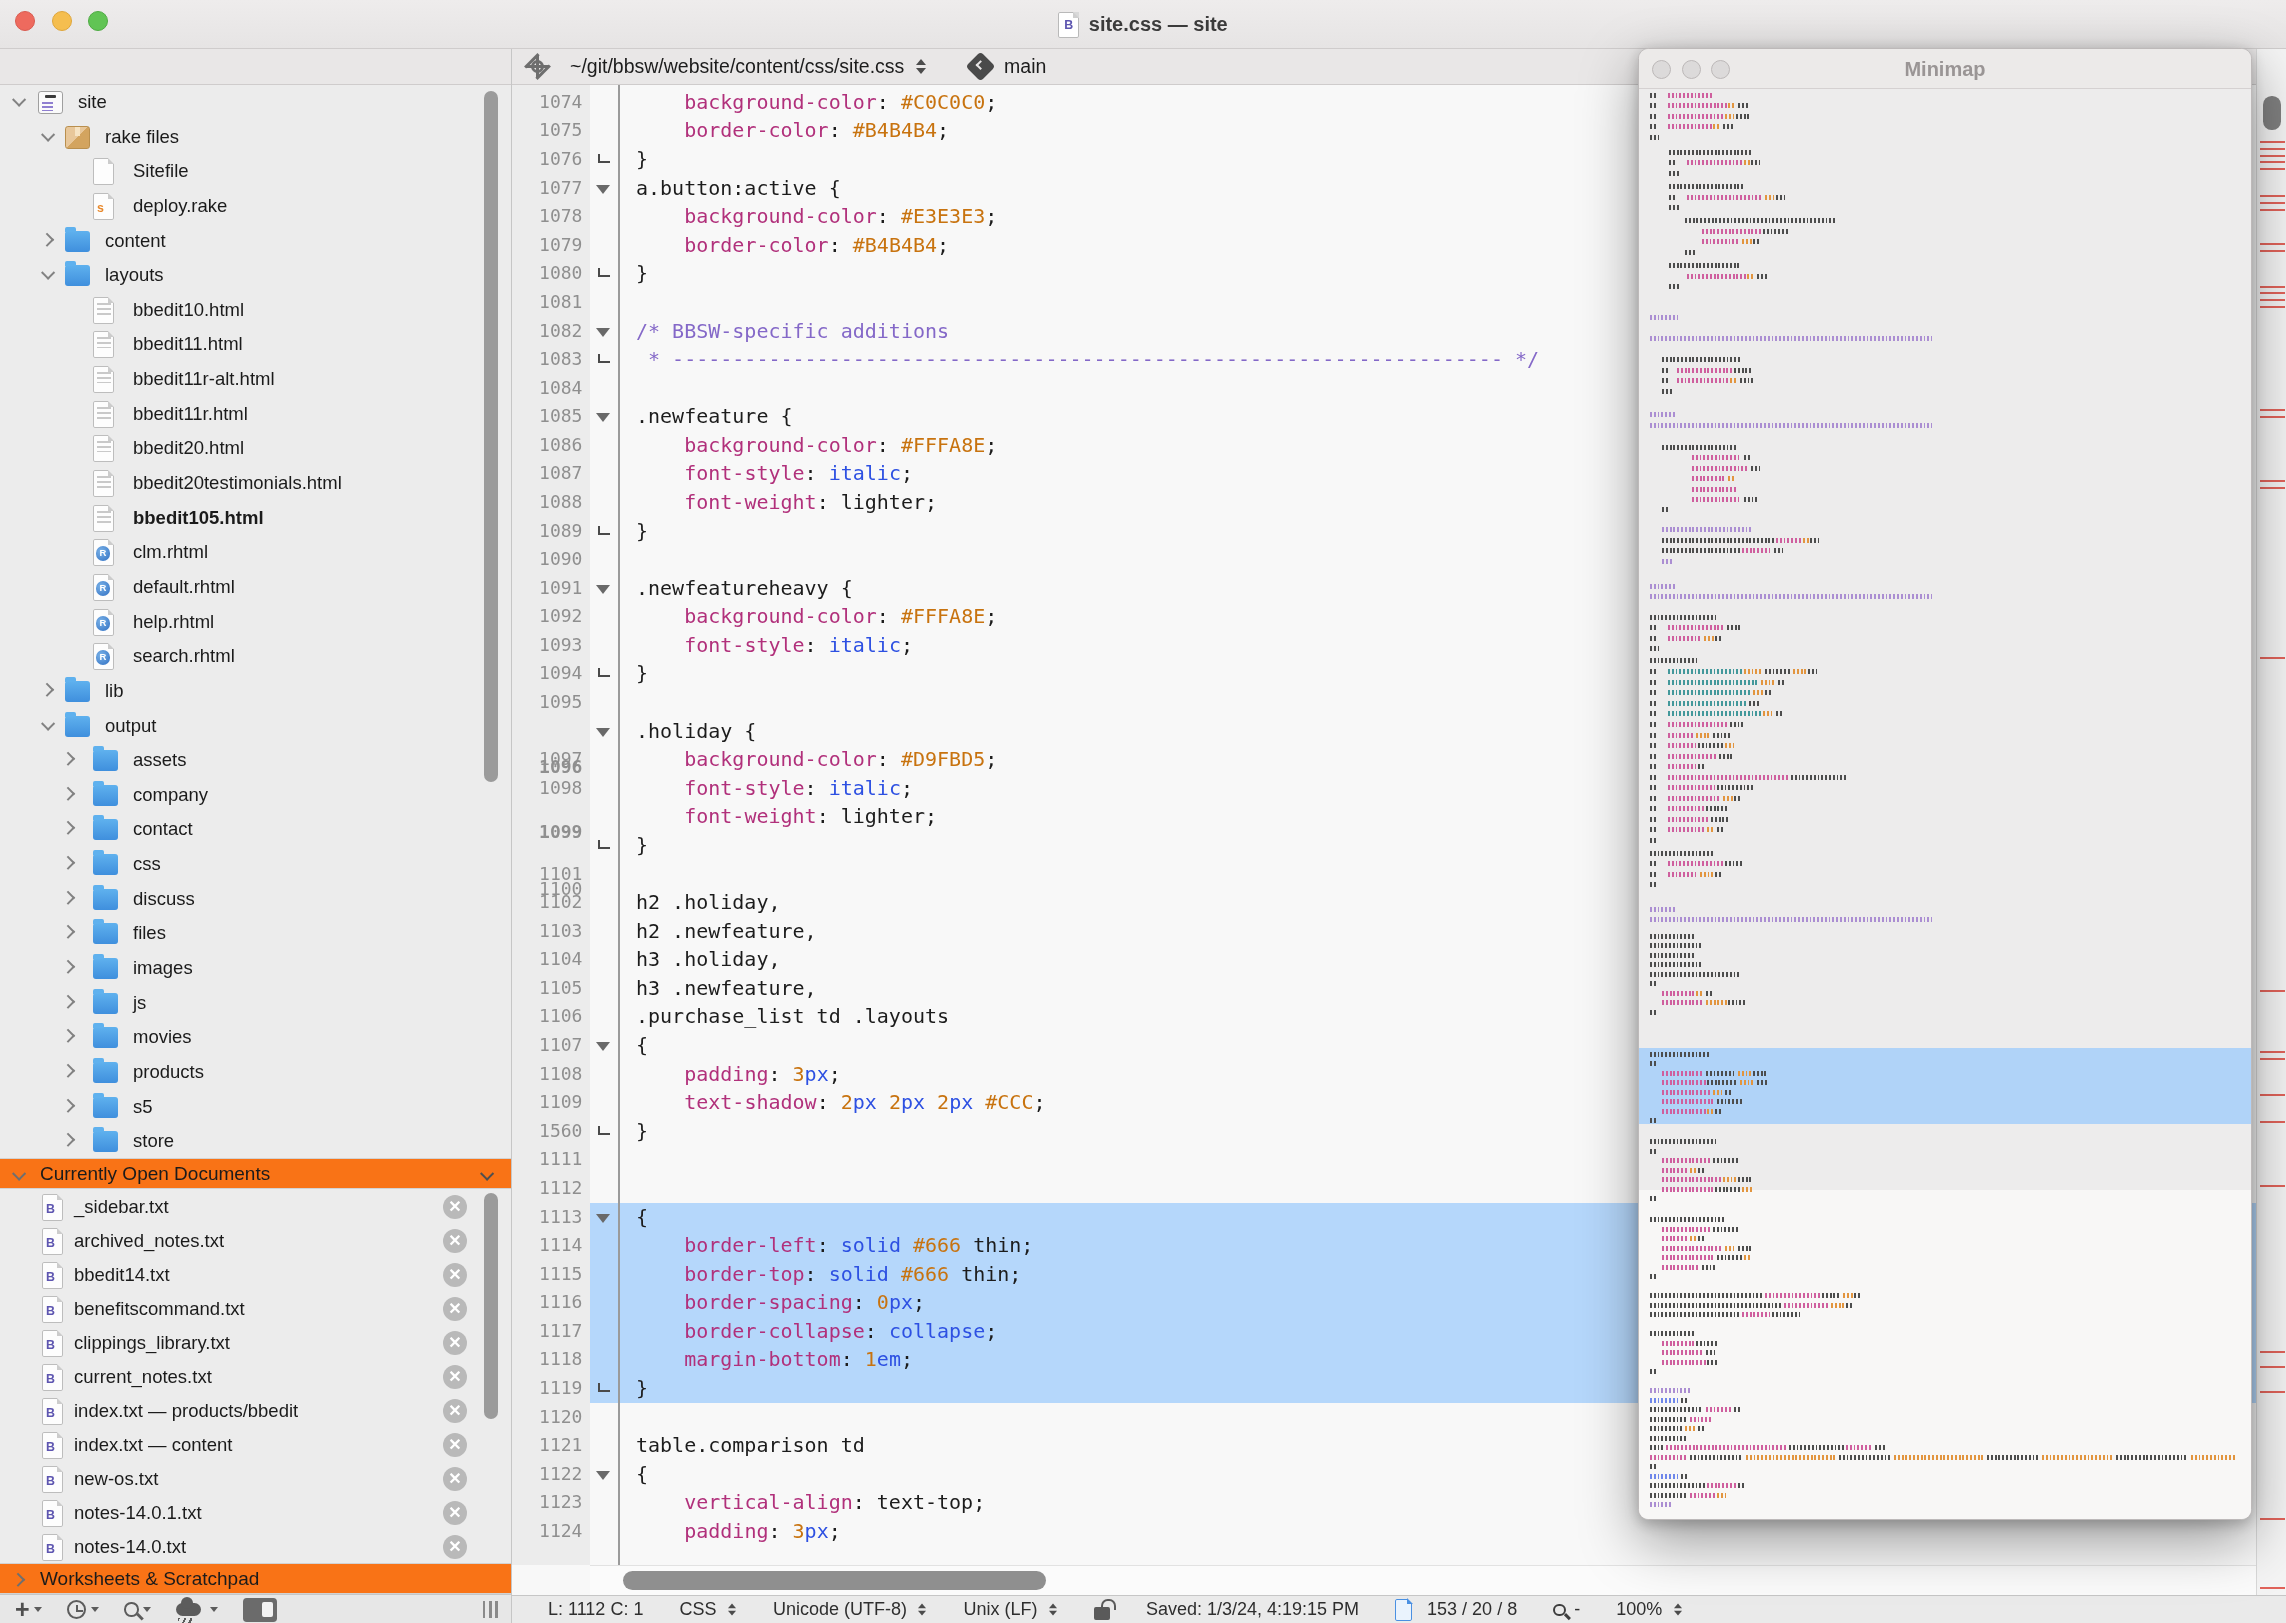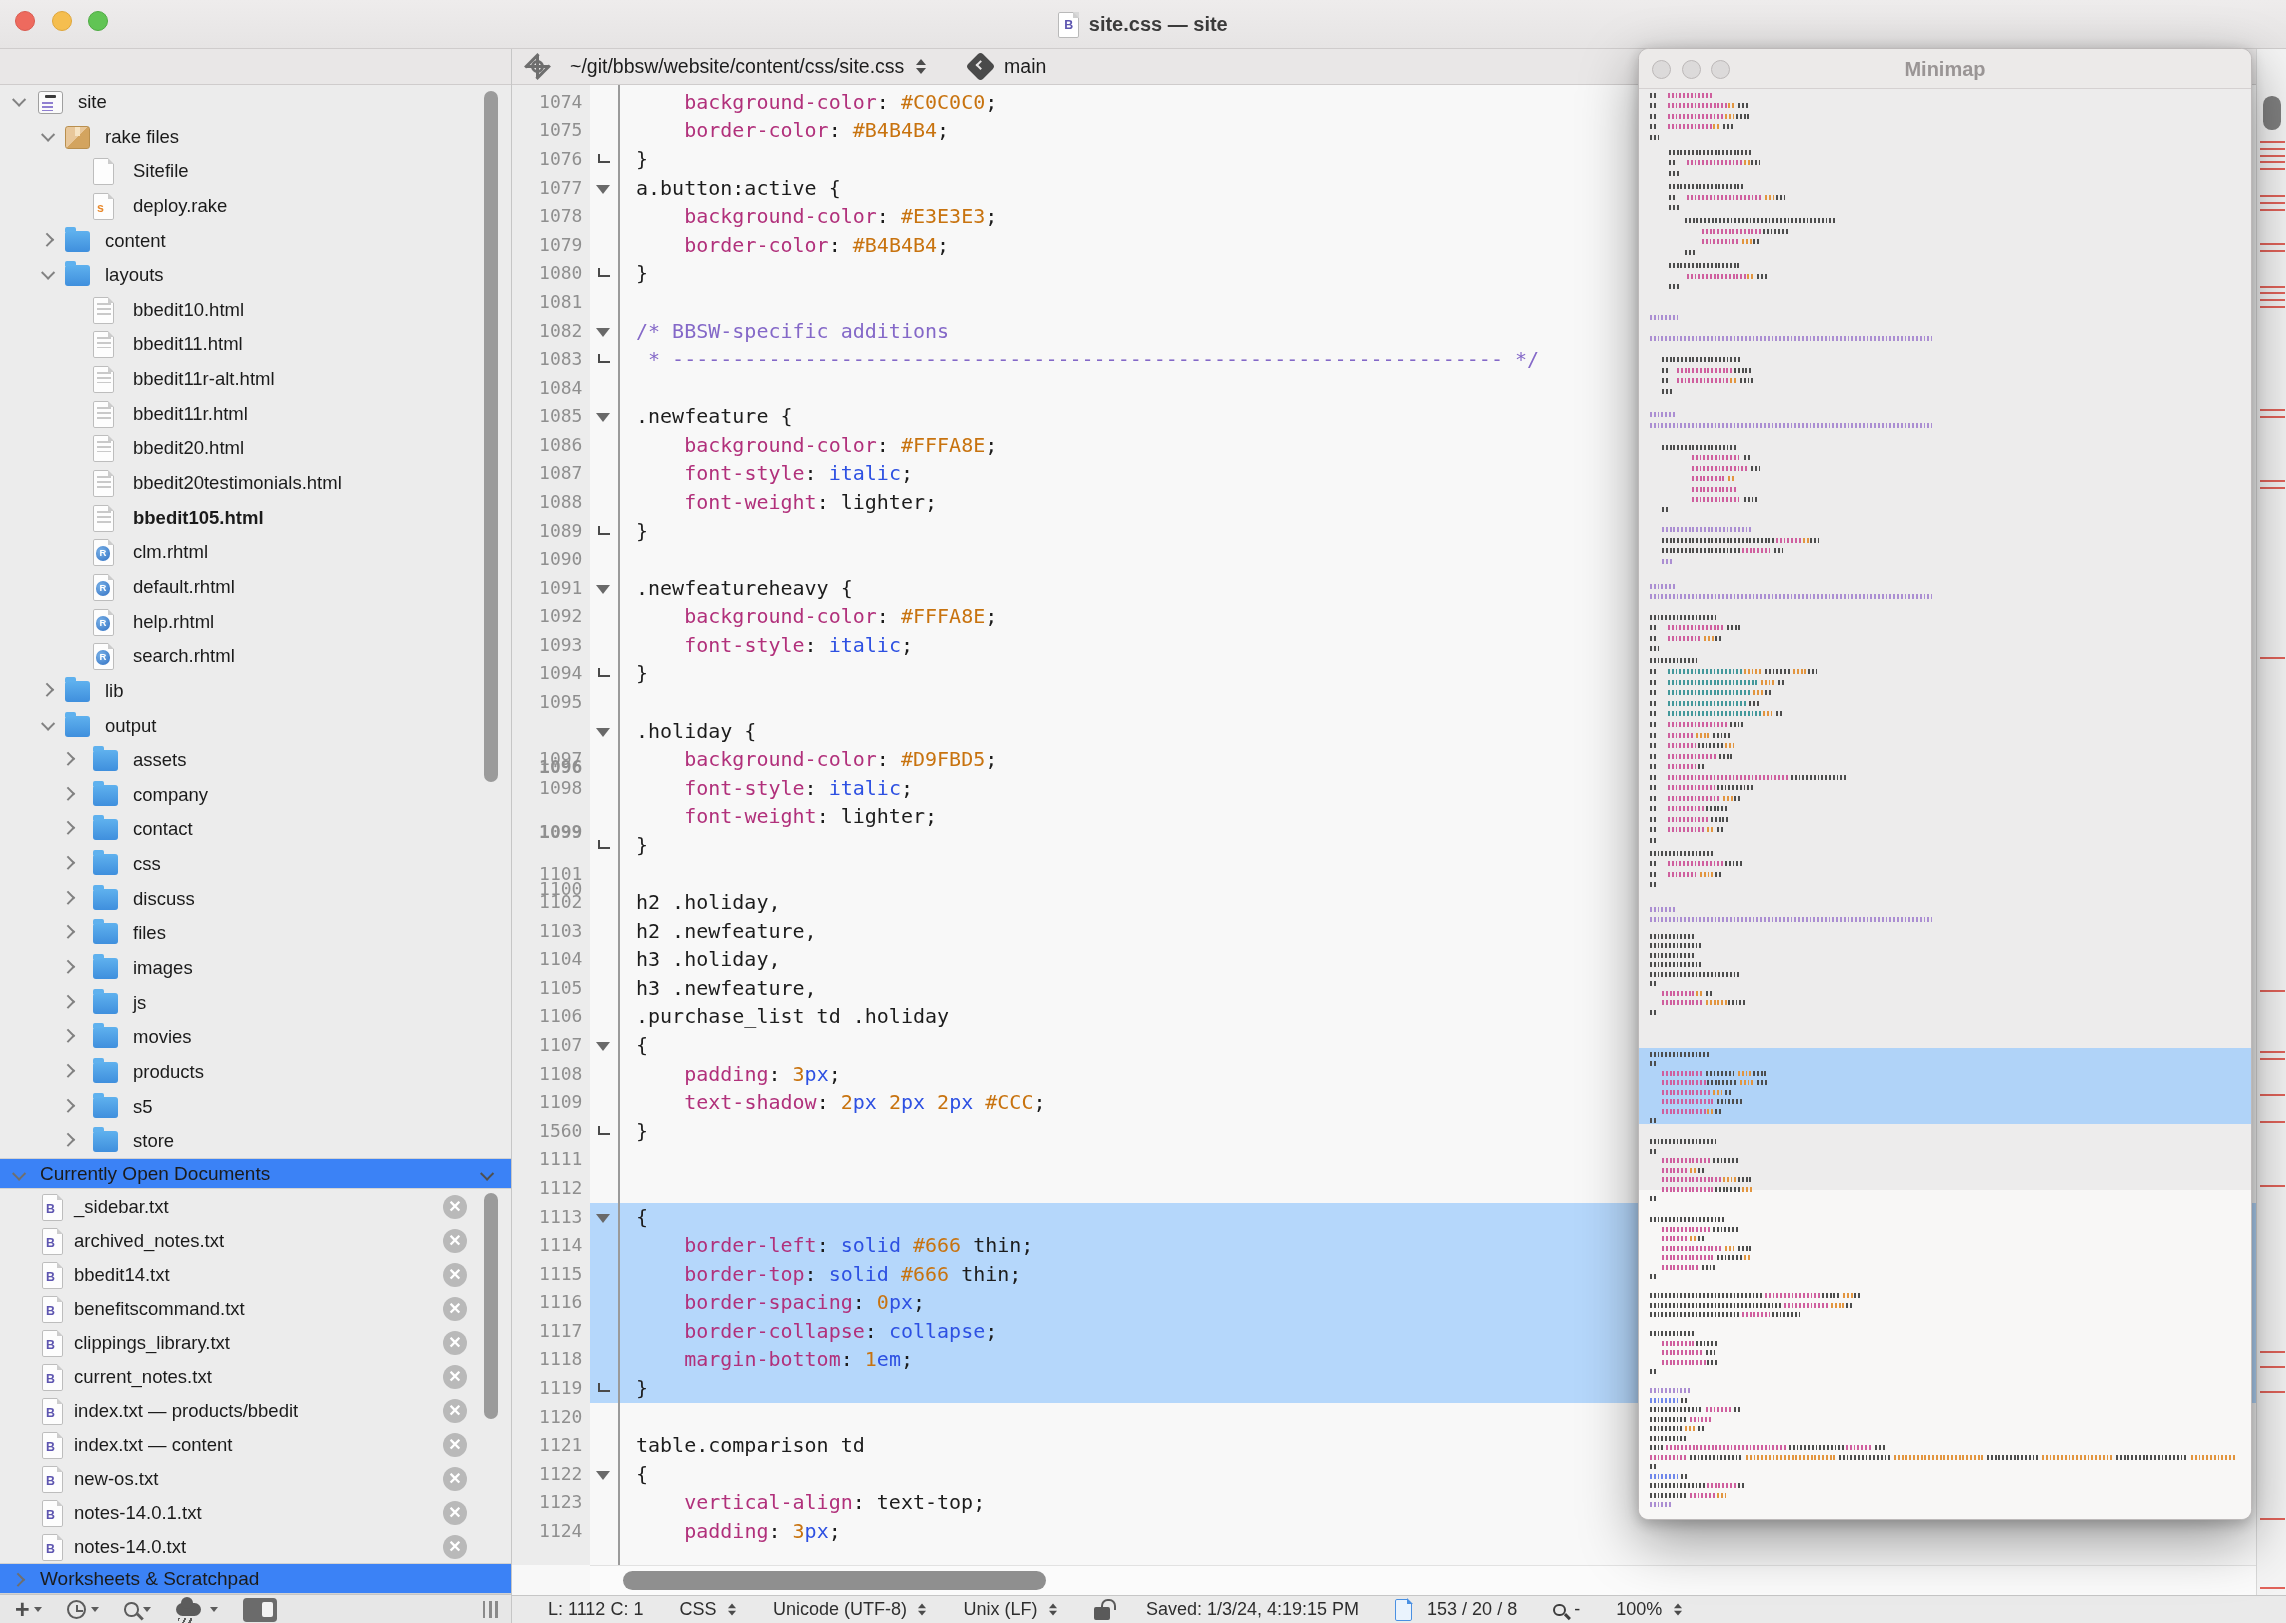--- a/index.html
+++ b/index.html
@@ -76,21 +76,21 @@
   .i-doc .globe{ position:absolute; left:1.9px; top:6.7px; width:14.3px; height:14.3px; border-radius:50%;
                  background:radial-gradient(circle at 35% 35%, #7ab2e8, #2f6fc2);
                  color:#fff; font-size:9.5px; font-weight:bold; text-align:center; line-height:14.3px;}
   .i-project{ background:#fafafa; border:1px solid #9f9f9f; border-radius:2.9px; top:5.7px; height:23px; }
   .i-project:before{ content:""; position:absolute; left:5.7px; top:2.9px; right:5.7px; height:3.8px; background:#3a3a3a; border-radius:1px;}
   .i-project:after{ content:""; position:absolute; left:2.9px; top:10.5px; width:11.4px; height:8.6px;
                  background:repeating-linear-gradient(#8f7fd0 0 1.9px, transparent 1.9px 3.8px); }
   .i-package{ top:5.7px; height:23px; background:linear-gradient(135deg,#e8c79a 0 50%, #d3a45f 50%); border-radius:2.9px; border:1px solid #b98f4e;}
   .i-package:before{ content:""; position:absolute; left:8.6px; top:0; width:5.7px; height:9.5px; background:#f6e3c3; }
 
-  .section-hdr{ position:absolute; left:0; width:100%; height:31px; background:#3b82f6;
+  .section-hdr{ position:absolute; left:0; width:100%; height:31px; background:#f97316;
                 border-top:1px solid #d2d2d2; border-bottom:1px solid #d2d2d2;text-align:center; }
   .section-hdr .lbl{ position:absolute; left:40px; top:3.8px; font-size:19px; color:#1b1b1b; white-space:nowrap;}
   .section-hdr .chev{ position:absolute; left:13.3px; top:10.5px; width:9.5px; height:9.5px;
                 border-right:2.4px solid #6f6f6f; border-bottom:2.4px solid #6f6f6f;}
   .section-hdr .chev-r{ position:absolute; right:21px; top:10.5px; width:9.5px; height:9.5px;
                 border-right:2.4px solid #4f4f4f; border-bottom:2.4px solid #4f4f4f; transform:rotate(45deg) translateY(-1.9px);}
   .odoc{ position:absolute; left:0; width:100%; height:34px; }
   .odoc .lbl{ position:absolute; left:74px; top:5.7px; font-size:18.5px; color:#1b1b1b; white-space:nowrap; }
   .odoc .ticn{ left:42px; top:3.8px; }
   .odoc .close{ position:absolute; left:443px; top:4.8px; width:24px; height:24px; border-radius:50%;
@@ -649,21 +649,21 @@
       <div class="crow" style="top: 832px;">
         <span class="ctext"><span class="tk-pln">h2 .newfeature,</span></span>
       </div>
       <div class="crow" style="top: 860px;">
         <span class="ctext"><span class="tk-pln">h3 .holiday,</span></span>
       </div>
       <div class="crow" style="top: 889px;">
         <span class="ctext"><span class="tk-pln">h3 .newfeature,</span></span>
       </div>
       <div class="crow" style="top: 917px;">
-        <span class="ctext"><span class="tk-pln">.purchase_list td .holiday</span></span>
+        <span class="ctext"><span class="tk-pln">.purchase_list td .layouts</span></span>
       </div>
       <div class="crow" style="top: 946px;">
         <span class="fold-v"></span>
         <span class="ctext"><span class="tk-pln">{</span></span>
       </div>
       <div class="crow" style="top: 975px;">
         <span class="ctext"><span class="tk-pln">    </span><span class="tk-prop">padding</span><span class="tk-pln">: </span><span class="tk-val">3</span><span class="tk-kw">px</span><span class="tk-pln">;</span></span>
       </div>
       <div class="crow" style="top: 1003px;">
         <span class="ctext"><span class="tk-pln">    </span><span class="tk-prop">text-shadow</span><span class="tk-pln">: </span><span class="tk-val">2</span><span class="tk-kw">px</span><span class="tk-pln"> </span><span class="tk-val">2</span><span class="tk-kw">px</span><span class="tk-pln"> </span><span class="tk-val">2</span><span class="tk-kw">px</span><span class="tk-pln"> </span><span class="tk-val">#CCC</span><span class="tk-pln">;</span></span>

